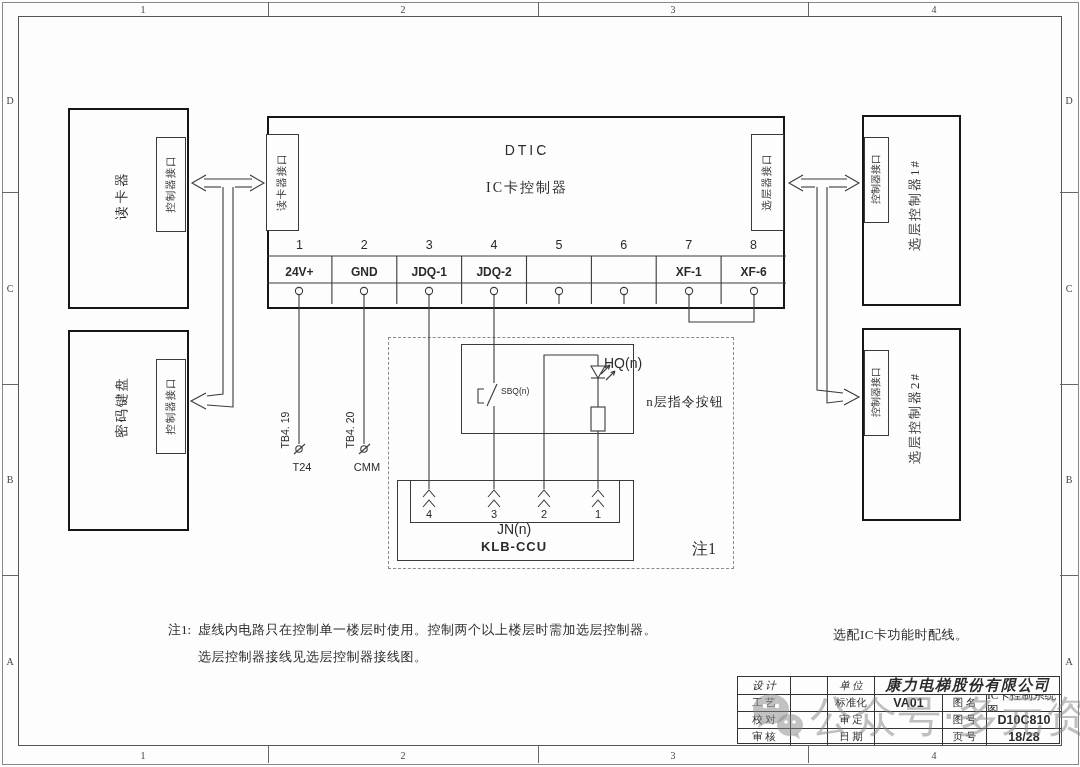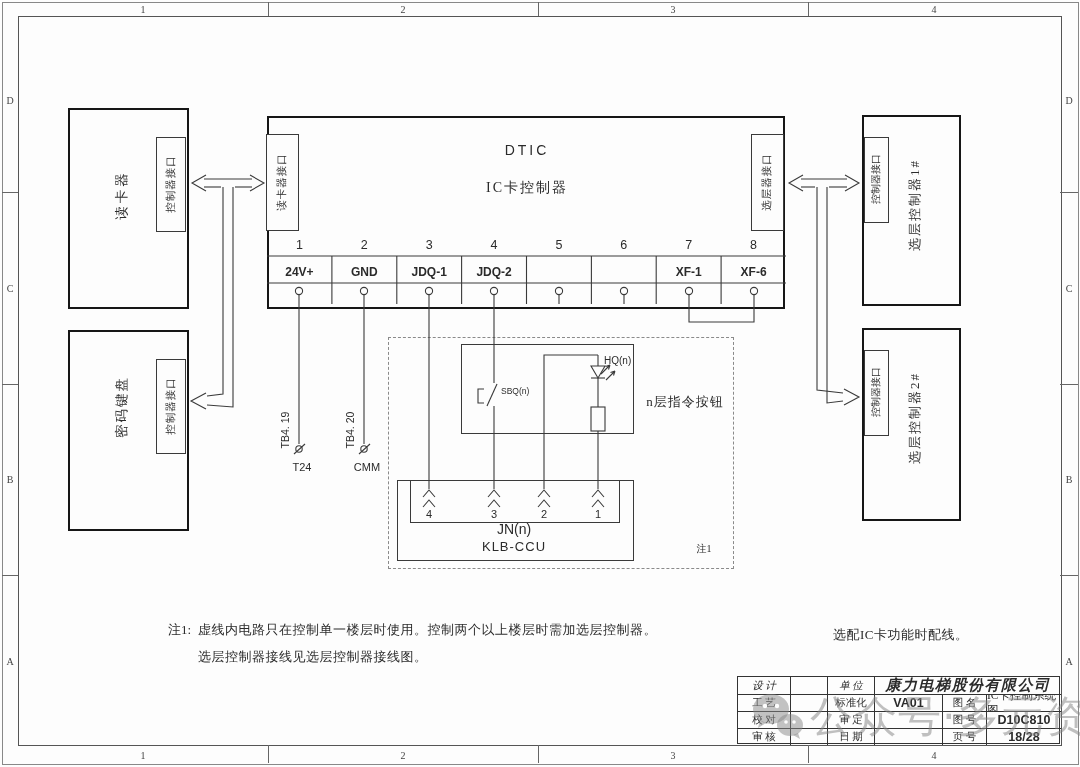--- a/index.html
+++ b/index.html
@@ -114,33 +114,33 @@
   <span class="vt" style="left:876px;top:179px;font-size:10px;">控制器接口</span>
 
   <div class="abs thick" style="left:862px;top:328px;width:95px;height:189px;"></div>
   <div class="abs thin" style="left:864px;top:350px;width:23px;height:84px;"></div>
   <span class="vt" style="left:915px;top:418px;font-size:13px;letter-spacing:2px;">选层控制器2#</span>
   <span class="vt" style="left:876px;top:392px;font-size:10px;">控制器接口</span>
 
   <div class="abs" style="left:388px;top:337px;width:344px;height:230px;border:1px dashed #8a8a8a;"></div>
   <div class="abs thin" style="left:461px;top:344px;width:171px;height:88px;"></div>
   <span class="ct" style="left:685px;top:402px;font-size:13px;letter-spacing:1px;">n层指令按钮</span>
-  <span class="ct" style="left:704px;top:549px;font-size:10px;">注1</span>
+  <span class="ct" style="left:704px;top:549px;font-size:16px;">注1</span>
 
   <div class="abs thin" style="left:397px;top:480px;width:235px;height:79px;"></div>
   <div class="abs thin" style="left:410px;top:480px;width:208px;height:41px;"></div>
   <span class="ct sans" style="left:429px;top:514px;font-size:11px;">4</span>
   <span class="ct sans" style="left:494px;top:514px;font-size:11px;">3</span>
   <span class="ct sans" style="left:544px;top:514px;font-size:11px;">2</span>
   <span class="ct sans" style="left:598px;top:514px;font-size:11px;">1</span>
   <span class="ct sans" style="left:514px;top:529px;font-size:14px;">JN(n)</span>
-  <span class="ct sans" style="left:514px;top:546px;font-size:13px;font-weight:normal;letter-spacing:1px;">KLB-CCU</span>
+  <span class="ct sans" style="left:514px;top:546px;font-size:13px;font-weight:bold;letter-spacing:1px;">KLB-CCU</span>
 
   <span class="abs sans" style="left:501px;top:386px;font-size:8.5px;">SBQ(n)</span>
-  <span class="abs sans" style="left:604px;top:355px;font-size:10px;">HQ(n)</span>
+  <span class="abs sans" style="left:604px;top:355px;font-size:14px;">HQ(n)</span>
 
   <span class="vt sans" style="left:285px;top:430px;font-size:10.5px;">TB4. 19</span>
   <span class="ct sans" style="left:302px;top:467px;font-size:11px;">T24</span>
   <span class="vt sans" style="left:350px;top:430px;font-size:10.5px;">TB4. 20</span>
   <span class="ct sans" style="left:367px;top:467px;font-size:11px;">CMM</span>
 
   <span class="abs" style="left:168px;top:621px;font-size:13px;">注1:</span>
   <span class="abs" style="left:198px;top:621px;font-size:13px;letter-spacing:0.5px;">虚线内电路只在控制单一楼层时使用。控制两个以上楼层时需加选层控制器。</span>
   <span class="abs" style="left:198px;top:648px;font-size:13px;letter-spacing:0.5px;">选层控制器接线见选层控制器接线图。</span>
   <span class="abs" style="left:833px;top:626px;font-size:13px;letter-spacing:0.5px;">选配IC卡功能时配线。</span>

